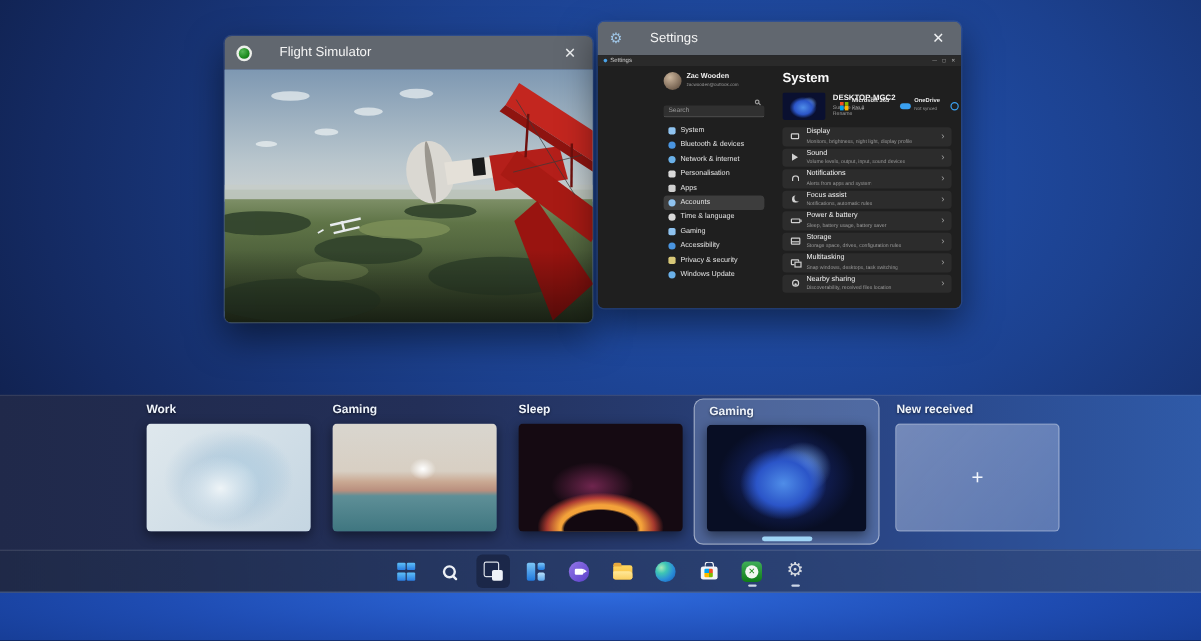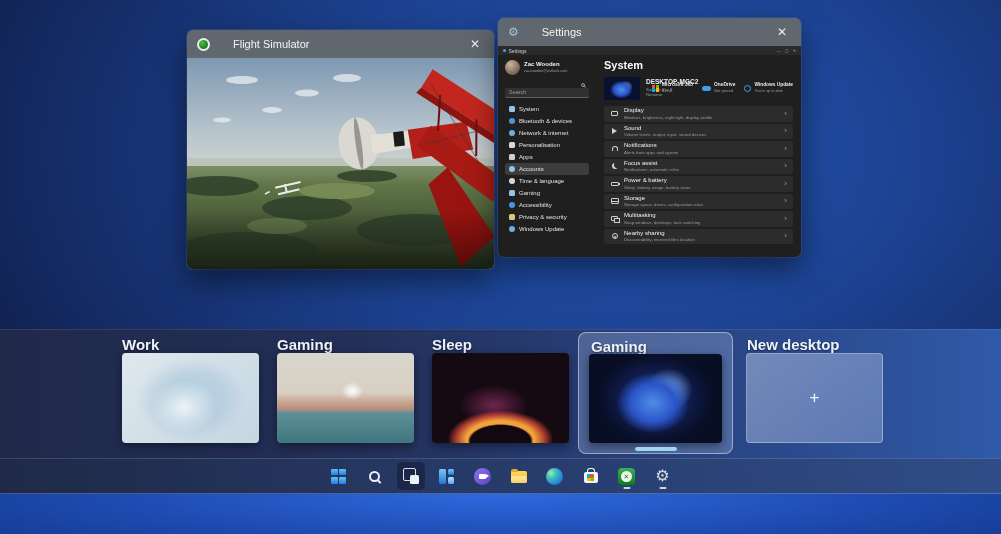--- a/index.html
+++ b/index.html
@@ -24,21 +24,21 @@
   .fs-body{position:relative;height:211px;background:#8fa6ba;}
   .fs-body svg{position:absolute;inset:0;width:100%;height:100%;}
   
   #st-window{left:498px;top:18px;width:303px;}
   .st-body{height:211px;background:#1f1f1f;display:flex;flex-direction:column;}
   .minibar{height:9px;background:#2a2a2a;display:flex;align-items:center;gap:2.5px;padding:0 5px;}
   .mdot{width:3px;height:3px;border-radius:50%;background:#4aa3e8;flex:none;}
   .mtitle{font-size:5px;color:#cfcfcf;}
   .mbtns{margin-left:auto;display:flex;gap:4px;font-size:4px;color:#b5b5b5;}
   .mbtns span{background:none;border:0;}
-  .st-cols{flex:1;display:flex;min-height:0;}
+  .st-cols{flex:1;display:flex;min-height:0;padding-left:48px;}
   .sbar{width:96px;flex:none;padding:5px 5px 0 7px;}
   .urow{display:flex;gap:4px;align-items:center;}
   .avatar{width:15px;height:15px;border-radius:50%;flex:none;
       background:radial-gradient(circle at 35% 30%, #cbb59c 0%, #7d6a58 65%, #4e4238 100%);}
   .ucol{min-width:0;line-height:1.25;}
   .uname{font-size:6px;font-weight:700;color:#f0f0f0;white-space:nowrap;}
   .uemail{font-size:3.8px;color:#9a9a9a;white-space:nowrap;overflow:hidden;text-overflow:ellipsis;max-width:70px;}
   .schwrap{position:relative;margin-top:5px;}
   .sch{width:100%;height:10px;background:#303030;border:0;border-bottom:1px solid #5c5c5c;border-radius:2px;
        color:#cfcfcf;font-size:5.5px;padding:0 12px 0 4px;font-family:inherit;}
@@ -88,21 +88,21 @@
   .i-nearby{width:6px;height:6px;border:1px solid #d0d0d0;border-radius:50%;position:relative;}
   .i-nearby::after{content:"";position:absolute;left:1.5px;top:1.5px;width:2px;height:2px;background:#d0d0d0;border-radius:50%;}
   .srt{display:flex;flex-direction:column;line-height:1.3;min-width:0;}
   .st-t{font-size:6px;color:#f2f2f2;white-space:nowrap;}
   .st-s{font-size:4.3px;color:#9a9a9a;white-space:nowrap;overflow:hidden;text-overflow:ellipsis;}
   .chev{margin-left:auto;color:#9a9a9a;font-size:8px;line-height:1;}
   
   .strip{position:absolute;left:0;right:0;top:329px;height:129px;
       background:linear-gradient(90deg,#20294a 0%,#232f58 35%,#2a4788 75%,#2f5aa8 100%);
       border-top:1px solid rgba(255,255,255,.09);}
-  .dt-label{position:absolute;font-size:15px;font-weight:700;color:#eef3fa;text-shadow:0 1px 2px rgba(0,0,0,.55);}
+  .dt-label{position:absolute;font-size:10px;font-weight:700;color:#eef3fa;text-shadow:0 1px 2px rgba(0,0,0,.55);}
   .dthumb{position:absolute;width:137px;height:90px;border-radius:4px;box-shadow:0 3px 10px rgba(0,0,0,.45);}
   .wp-bloom-light{
       background:radial-gradient(40% 50% at 45% 60%, #eef4f7 0%, transparent 60%),
                  radial-gradient(45% 55% at 60% 45%, #b9d2e2 0%, transparent 65%),
                  radial-gradient(55% 65% at 50% 52%, #9cbcd4 0%, transparent 72%),
                  linear-gradient(135deg,#dfe8ed 0%,#c5d6e2 100%);}
   .wp-desert{
       background:radial-gradient(8% 10% at 55% 42%, #ffffff 0%, rgba(255,255,255,.0) 100%),
                  linear-gradient(180deg,#d9d6cf 0%,#d8cfc3 44%,#c9a892 54%,#b98f7e 62%,#5e8f97 67%,#3f7680 100%);}
   .wp-ember{
@@ -450,21 +450,21 @@
 
   <div class="dt-label" style="left:432px;top:336px">Sleep</div>
   <div class="dthumb wp-ember" style="left:432px;top:353px"></div>
 
   <div class="gaming-card">
     <div class="dt-label">Gaming</div>
     <div class="dthumb wp-bloom-dark"></div>
     <div class="desk-indicator"></div>
   </div>
 
-  <div class="dt-label" style="left:747px;top:336px">New desktop</div>
+  <div class="dt-label" style="left:747px;top:336px">New received</div>
   <div class="newtile">
     <span>+</span>
   </div>
 
   <div class="bottomglow"></div>
   <div class="taskbar">
     <button class="tbi">
         <span class="tb-start">
           <span></span>
           <span></span>

